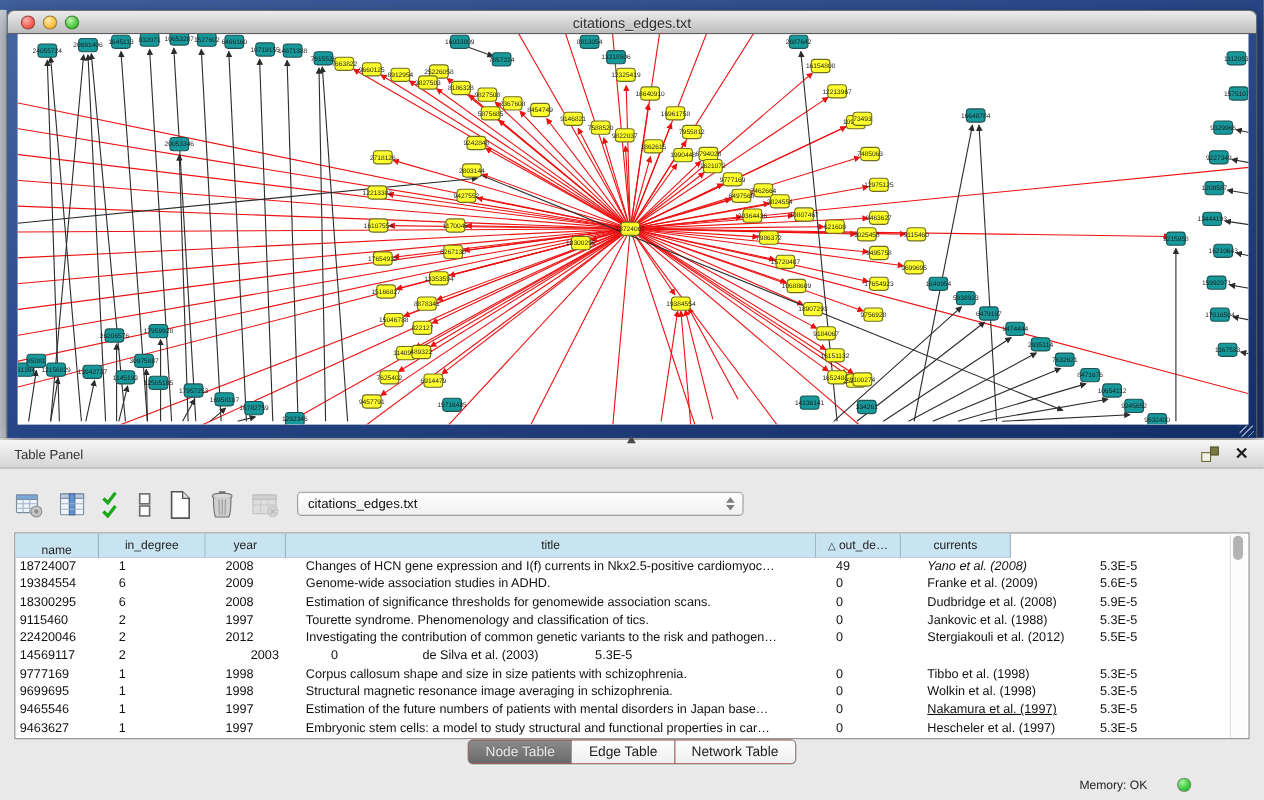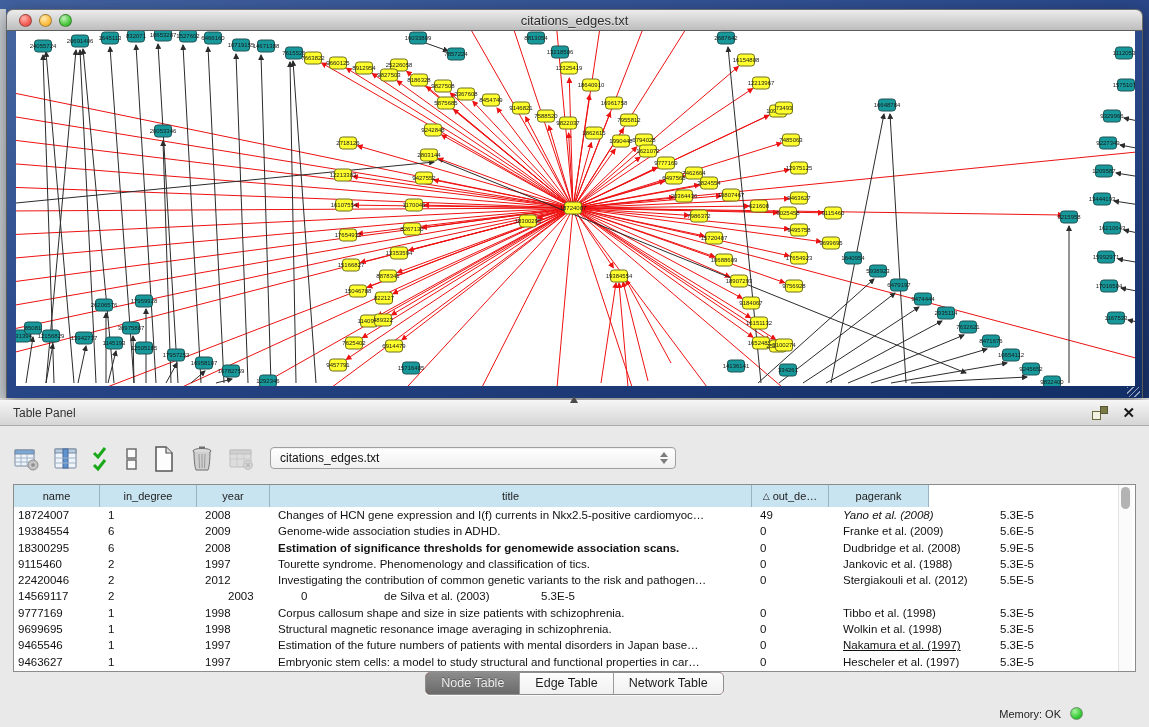--- a/index.html
+++ b/index.html
@@ -64,21 +64,21 @@
   .vscroll { position:absolute; right:3px; top:0; width:14px; height:100%; background:#fbfbfb; border-left:1px solid #e2e2e2; }
   .vthumb { position:absolute; left:2px; top:2px; width:9px; height:22px; background:#b3b3b3; border-radius:5px; }
 
   .tabs-row { position:absolute; left:0; top:272px; width:100%; display:flex; justify-content:center; }
   .seg { display:flex; border:1px solid #8f8f8f; border-radius:5px; overflow:hidden; background:#b91c1c; box-shadow:0 1px 0 rgba(255,255,255,.7); }
   .seg-btn { font-size:12.5px; padding:3px 15px 4px; background:linear-gradient(#fdfdfd,#f0f0f0); color:#1c1c1c; border-right:1px solid #9a9a9a; }
   .seg-btn:last-child { border-right:none; }
   .seg-btn.selected { background:linear-gradient(#8b8b8b,#6a6a6a); color:#ededed; text-shadow:0 -1px 0 rgba(0,0,0,.3); }
 
   .statusbar { position:absolute; left:0; top:300px; width:100%; height:27px; display:flex; align-items:center; justify-content:flex-end; }
-  .mem-label { font-size:11px; color:#222; margin-right:9px; }
+  .mem-label { font-size:11px; color:#222; margin-right:27px; }
   .mem-dot { width:13px; height:13px; border-radius:50%; margin-right:66px; border:1px solid #6e8f6e;
              background:radial-gradient(circle at 35% 30%, #a8f3a0, #37ca37 60%, #1fa31f); }
 
   svg text { pointer-events:none; }
 </style>
 </head>
 <body>
 
 <div class="desktop">
   <div class="left-strip"></div>
@@ -847,38 +847,38 @@
       <span class="combo-text">citations_edges.txt</span>
       <span class="combo-stepper">
           <span class="up"></span>
           <span class="dn"></span>
         </span>
     </div>
   </div>
 
   <div class="table-wrap">
     <div class="thead" id="thead">
-        <div class="th" style="width: 86px;">
+        <div class="th" style="width: 76px; align-items: flex-end;">
           <span>name</span>
         </div>
         <div class="th" style="width: 97px;">
           <span>in_degree</span>
         </div>
         <div class="th" style="width: 73px;">
           <span>year</span>
         </div>
         <div class="th" style="width: 482px;">
           <span>title</span>
         </div>
         <div class="th" style="width: 77px;">
           <span class="sort-tri">△</span>
           <span>out_de…</span>
         </div>
         <div class="th" style="width: 100px;">
-          <span>pagerank</span>
+          <span>currents</span>
         </div>
       </div>
     <div class="tbody" id="tbody">
         <div class="tr">
           <div class="td" style="width: 90px;">18724007</div>
           <div class="td" style="width: 97px;">1</div>
           <div class="td" style="width: 73px;">2008</div>
           <div class="td" style="width: 482px;">Changes of HCN gene expression and I(f) currents in Nkx2.5-positive cardiomyoc…</div>
           <div class="td" style="width: 77px;">49</div>
           <div class="td" style="width: 163px; padding-left: 10px; font-style: italic;">Yano et al. (2008)</div>
@@ -890,21 +890,21 @@
           <div class="td" style="width: 73px;">2009</div>
           <div class="td" style="width: 482px;">Genome-wide association studies in ADHD.</div>
           <div class="td" style="width: 77px;">0</div>
           <div class="td" style="width: 163px; padding-left: 10px;">Franke et al. (2009)</div>
           <div class="td" style="width: 100px;">5.6E-5</div>
         </div>
         <div class="tr">
           <div class="td" style="width: 90px;">18300295</div>
           <div class="td" style="width: 97px;">6</div>
           <div class="td" style="width: 73px;">2008</div>
-          <div class="td" style="width: 482px; font-weight: bold;">Estimation of significance thresholds for genomewide association scans.</div>
+          <div class="td" style="width: 482px;">Estimation of significance thresholds for genomewide association scans.</div>
           <div class="td" style="width: 77px;">0</div>
           <div class="td" style="width: 163px; padding-left: 10px;">Dudbridge et al. (2008)</div>
           <div class="td" style="width: 100px;">5.9E-5</div>
         </div>
         <div class="tr">
           <div class="td" style="width: 90px;">9115460</div>
           <div class="td" style="width: 97px;">2</div>
           <div class="td" style="width: 73px;">1997</div>
           <div class="td" style="width: 482px;">Tourette syndrome. Phenomenology and classification of tics.</div>
           <div class="td" style="width: 77px;">0</div>

